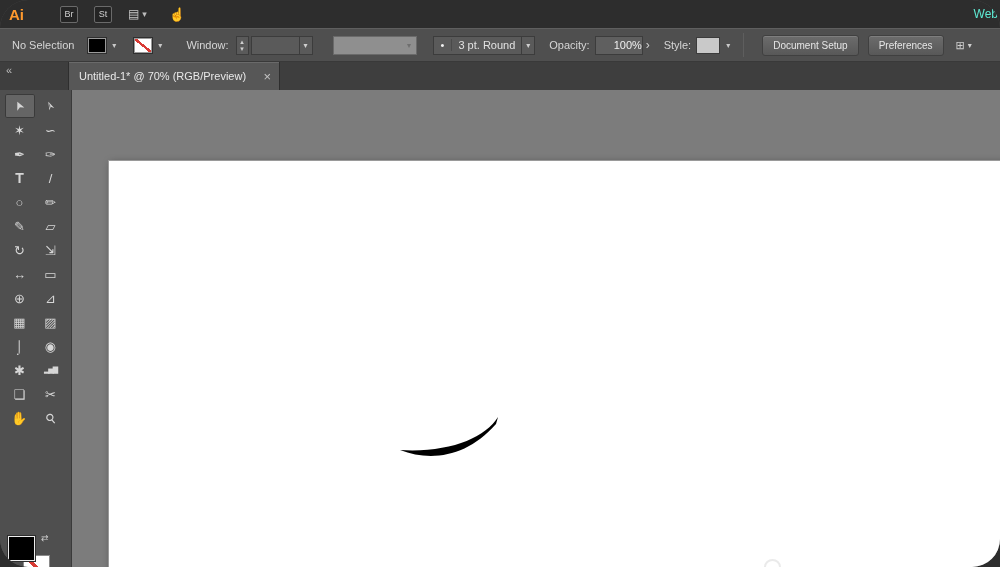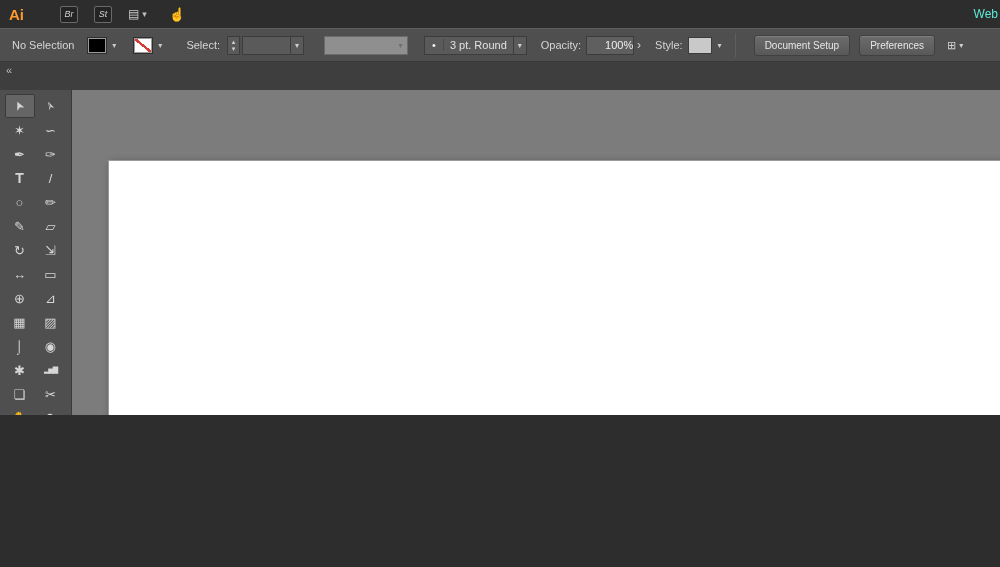--- a/index.html
+++ b/index.html
@@ -1,27 +1,27 @@
 <!DOCTYPE html>
 <html><head>
 <meta charset="utf-8">
 <style>
   * { margin:0; padding:0; box-sizing:border-box; }
   html,body { background:#2d2d2d; }
   body { font-family:"Liberation Sans", sans-serif; }
-  #app { position:relative; width:1000px; height:415px; overflow:hidden; background:#4f4f4f; }
+  #app { position:relative; width:1000px; height:567px; overflow:hidden; background:#4f4f4f;border-radius:28px; }
 
   
   .menubar { position:absolute; left:0; top:0; width:1000px; height:28px; background:#2d2d2d;
              display:flex; align-items:center; color:#cfcfcf; font-size:12px; }
   .logo { color:#ff9a2e; font-weight:bold; font-size:15px; padding:0 10px 0 9px; }
   #menu-items { display:flex; align-items:center; }
   .menu-item { padding:0 9px; cursor:default; }
   .badge { width:18px; height:17px; margin-left:16px; background:#242424; border:1px solid #6a6a6a;
-           color:#d0d0d0; font-size:9px; display:flex; align-items:center; justify-content:center; border-radius:2px;font-style:italic; }
+           color:#d0d0d0; font-size:9px; display:flex; align-items:center; justify-content:center; border-radius:2px; }
   .badge.first { margin-left:26px; }
   .mb-icongrp { display:flex; align-items:center; margin-left:16px; color:#c9c9c9; }
   .mb-icongrp .chev { font-size:9px; margin-left:3px; color:#bdbdbd; }
   .touch { margin-left:22px; font-size:13px; color:#c9c9c9; }
   .workspace { margin-left:auto; padding-right:2px; color:#5eead4; }
 
   
   .controlbar { position:absolute; left:0; top:28px; width:1000px; height:34px; background:#4f4f4f;
                 border-top:1px solid #5f5f5f; border-bottom:1px solid #393939;
                 display:flex; align-items:center; padding-left:12px; color:#d6d6d6; font-size:11px; }
@@ -118,21 +118,21 @@
       <div class="chevbtn" data-name="fill-dropdown-button">
           <span data-name="chevron-down-icon">▾</span>
         </div>
     </div>
     <div class="swgrp" data-name="stroke-color-control">
       <div class="swatch none" data-name="stroke-swatch-none"></div>
       <div class="chevbtn" data-name="stroke-dropdown-button">
           <span data-name="chevron-down-icon">▾</span>
         </div>
     </div>
-    <span class="cb-label ml20" data-name="stroke-weight-label">Select:</span>
+    <span class="cb-label ml20" data-name="stroke-weight-label">Window:</span>
     <div class="stepper" data-name="stroke-weight-stepper">
       <span data-name="stepper-up-icon">▴</span>
       <span data-name="stepper-down-icon">▾</span>
     </div>
     <div class="combo stroke-w" data-name="stroke-weight-combo">
       <span class="val" style="flex:1" data-name="stroke-weight-value"></span>
       <span class="dd" data-name="chevron-down-icon">▾</span>
     </div>
     <div class="combo disabled" data-name="width-profile-combo-disabled">
       <span class="val" style="flex:1" data-name="width-profile-value"></span>
@@ -157,20 +157,24 @@
     <div class="btn" data-name="document-setup-button">Document Setup</div>
     <div class="btn" data-name="preferences-button">Preferences</div>
     <div class="align-grp" data-name="transform-align-button">
       <span data-name="align-icon">⊞</span>
       <span class="chev" data-name="chevron-down-icon">▾</span>
     </div>
   </div>
 
   <div class="tabbar" data-name="document-tab-bar">
     <span class="collapse" data-name="toolbar-collapse-icon">«</span>
+    <div class="tab" data-name="document-tab">
+      <span class="title" data-name="document-tab-title">Untitled-1* @ 70% (RGB/Preview)</span>
+      <span class="close" data-name="close-tab-icon">×</span>
+    </div>
   </div>
 
   <div class="toolbar" data-name="tools-panel">
     <div id="tools" data-name="tools-grid">
         <div class="tool selected" data-name="selection-tool">
           <span class="g" data-name="selection-tool-icon">➤</span>
         </div>
         <div class="tool" data-name="direct-selection-tool">
           <span class="g" data-name="direct-selection-tool-icon">➢</span>
         </div>

